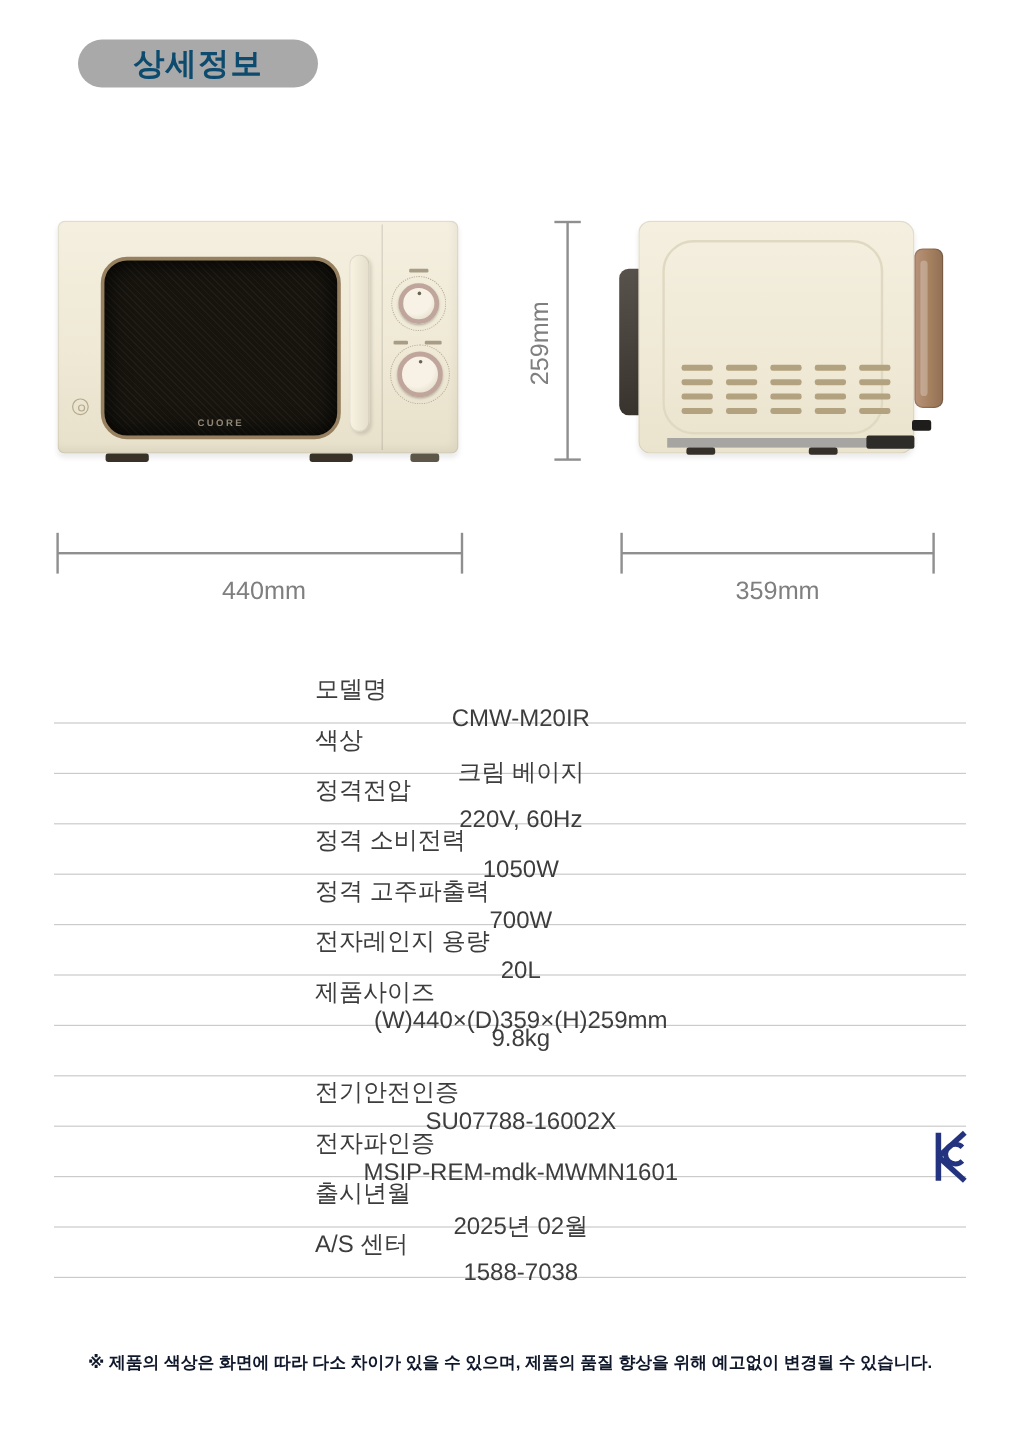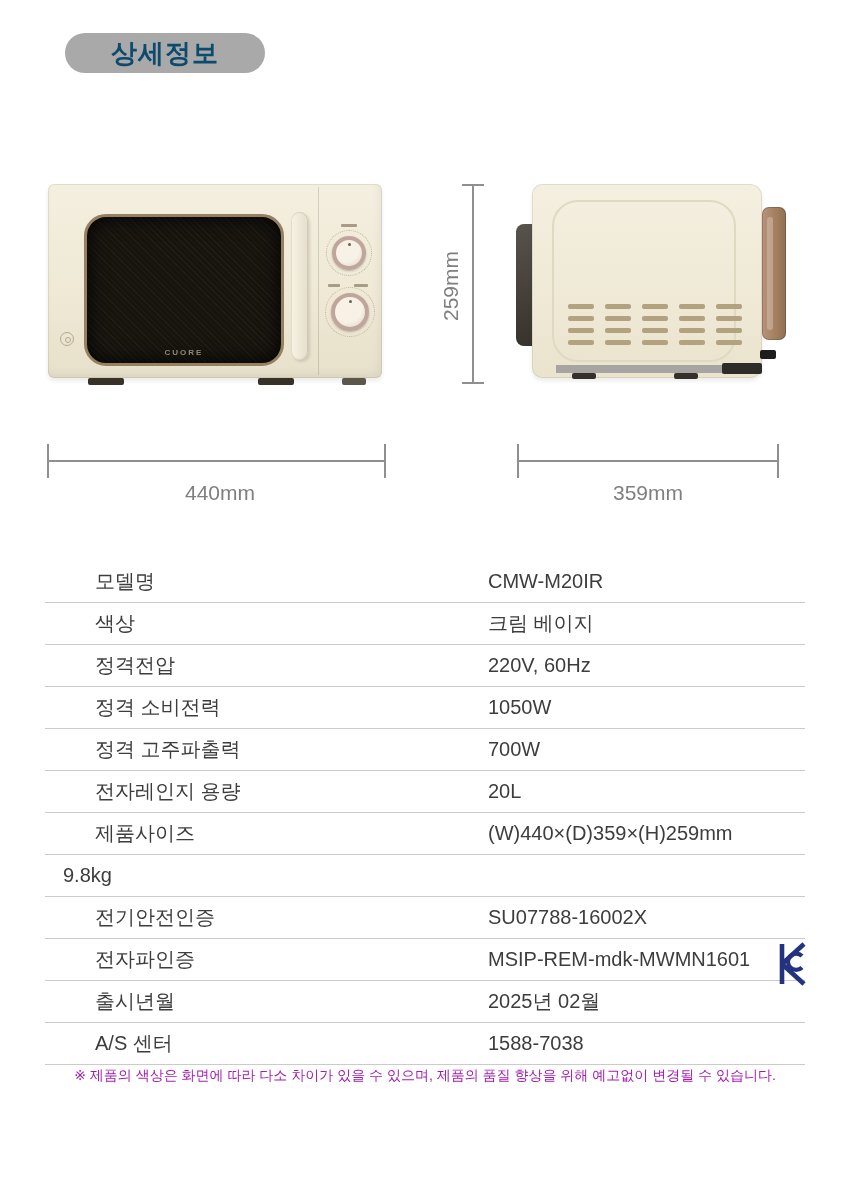--- a/index.html
+++ b/index.html
@@ -81,28 +81,28 @@
   .dim-h2-line  { left:518px; top:460px; width:260px; height:2px; }
   .dim-h2-capl  { left:517px; top:444px; width:2px;  height:34px; }
   .dim-h2-capr  { left:777px; top:444px; width:2px;  height:34px; }
   .dim-label { position:absolute; color:#7f7f7f; font-size:21px; text-align:center; }
   .dim-label-h { left:405px; top:274px; width:92px; transform:rotate(-90deg); }
   .dim-label-w { left:150px; top:481px; width:140px; }
   .dim-label-d { left:578px; top:481px; width:140px; }
 
   
   .spec-table { position:absolute; left:45px; top:561px; width:760px; }
-  .spec-row { display:flex; align-items:center; height:42px; border-bottom:1px solid #cbcbcb; }
+  .spec-row { display:flex; align-items:center; height:42px; border-bottom:1px solid #cbcbcb;flex-direction:column; }
   .spec-label { width:425px; padding-left:50px; font-size:20px; color:#3d3d3d; }
   .spec-value { flex:1; font-size:20px; color:#3d3d3d;margin-left:18px; }
   .kc-mark { position:absolute; left:732px; top:380px; width:30px; height:46px; }
 
   
-  .footnote { position:absolute; left:45px; top:1066px; width:760px; text-align:center;
-    font-size:14px; font-weight:400; color:#a21caf; line-height:1.4; }
+  .footnote { position:absolute; left:45px; top:1126px; width:760px; text-align:center;
+    font-size:14px; font-weight:700; color:#0f172a; line-height:1.4; }
 </style>
 </head>
 <body>
 
 <div class="page">
 
   <div class="badge">상세정보</div>
 
   <div class="mw-front">
     <div class="mwf-body"></div>

